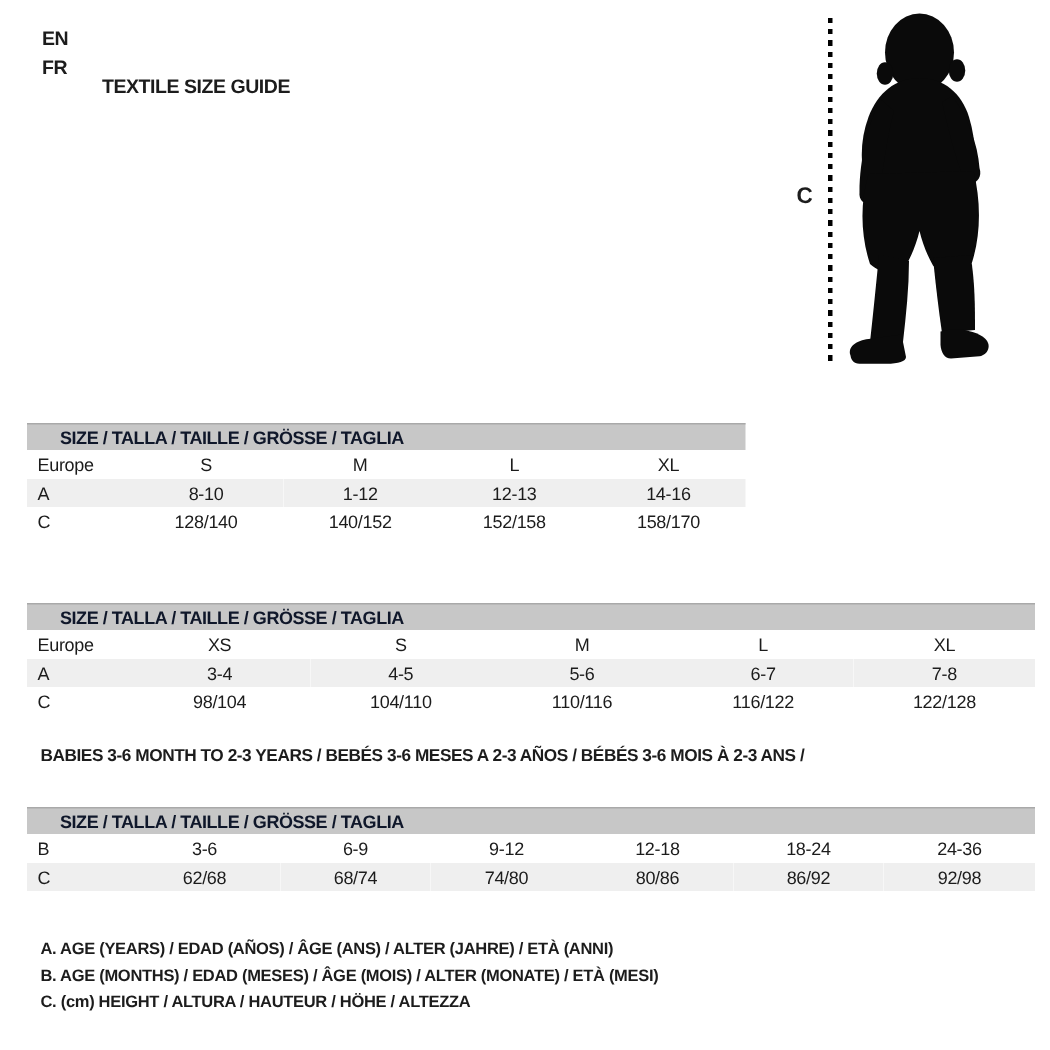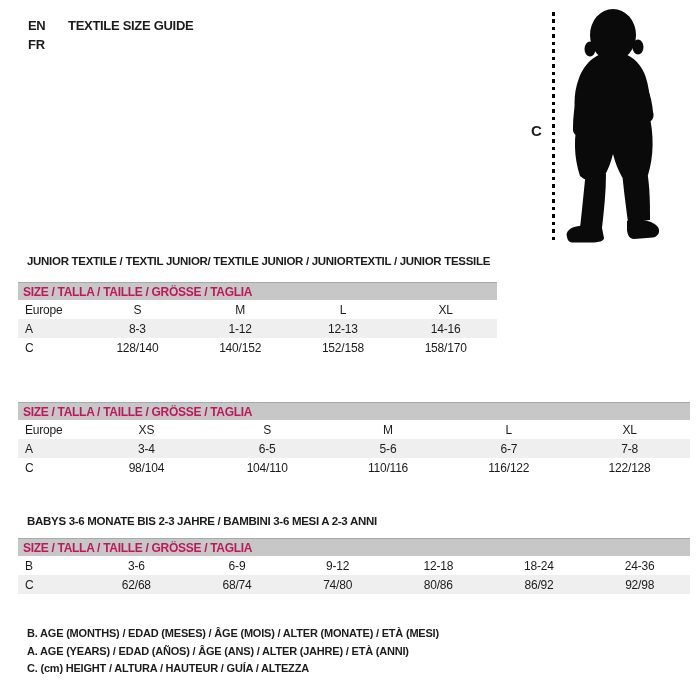--- a/index.html
+++ b/index.html
@@ -13,35 +13,35 @@
     font-family:"Liberation Sans", sans-serif;
     color:var(--ink);
     width:700px;height:700px;position:relative;overflow:hidden;
   }
   .canvas{position:absolute;inset:0;width:700px;height:700px;background:#fff;}
 
   
   .lang-block{position:absolute;left:28px;top:16px;}
   .lang-row{display:flex;height:19px;line-height:19px;}
   .lang-code{width:40px;font-weight:700;font-size:13px;letter-spacing:-0.3px;}
-  .lang-label{font-weight:700;font-size:13px;letter-spacing:-0.3px;}
+  .lang-label{font-weight:700;font-size:13px;letter-spacing:-0.3px;margin-top:32px;}
 
   
   .measure-line{position:absolute;left:552px;top:12px;width:3px;height:231px;
     background:repeating-linear-gradient(to bottom,#000 0 3.5px,transparent 3.5px 7.5px);}
   .measure-label{position:absolute;left:531px;top:122px;font-size:15px;font-weight:700;}
   .toddler{position:absolute;left:561px;top:8px;width:102px;height:240px;}
 
   
   .sec-title{position:absolute;left:27px;font-size:11.5px;font-weight:700;
     letter-spacing:-0.3px;white-space:nowrap;line-height:16px;}
   .subsc{font-size:8px;vertical-align:-2px;}
   .tbl{position:absolute;left:18px;}
   .bar{height:18px;line-height:18px;background:var(--bar);border-top:1px solid #a9a9a9;
-    font-size:12px;font-weight:700;letter-spacing:-0.3px;color:#be185d;padding-left:5px;}
+    font-size:12px;font-weight:700;letter-spacing:-0.3px;color:#0f172a;padding-left:22px;}
   table{border-collapse:collapse;table-layout:fixed;width:100%;}
   td{height:19px;font-size:12px;letter-spacing:-0.2px;text-align:center;
      vertical-align:middle;overflow:hidden;white-space:nowrap;}
   td.lbl{text-align:left;padding-left:7px;width:68px;margin-top:21px;}
   tr.shade{background:var(--shade);}
 
   
   .footnotes{position:absolute;left:27px;top:625px;}
   .footnote{font-size:11px;font-weight:700;letter-spacing:-0.2px;line-height:17.5px;white-space:nowrap;}
 </style>
@@ -80,35 +80,34 @@
       <path d="M25,162 C23,182 21,202 19,220 L41,220 C43,202 45,184 45,166 Z"></path>
 
       <path d="M6,229 C4,223 10,219 18,218 L40,215 L43,230 C43,233 38,234.5 30,234.5 L12,234.5 C8,234.5 6.5,232 6,229 Z"></path>
 
       <path d="M61,164 C63,184 65,200 67,214 L89,212 C89,196 89,180 86,162 Z"></path>
 
       <path d="M66,213 C76,210 90,212 96,218 C100,222 98,228.5 92,229.5 L73,231 C68.5,231 66.5,227 66,222 Z"></path>
     </g>
   </svg>
 
-  <div class="sec-title" style="top:253px">JUNIOR TEXTILE / TEXTIL JUNIOR/ TEXTILE JUNIOR / JUNIORTEXTIL / JUNIOR TESSILE</div>
   <div class="tbl" style="top:282px;width:479px">
     <div class="bar">SIZE / TALLA / TAILLE / GRÖSSE / TAGLIA</div>
     <table>
       <tbody>
           <tr>
         <td class="lbl">Europe</td>
         <td>S</td>
         <td>M</td>
         <td>L</td>
         <td>XL</td>
       </tr>
       <tr class="shade">
         <td class="lbl">A</td>
-        <td>8-3</td>
+        <td>8-10</td>
         <td>1-12</td>
         <td>12-13</td>
         <td>14-16</td>
       </tr>
       <tr>
         <td class="lbl">C</td>
         <td>128/140</td>
         <td>140/152</td>
         <td>152/158</td>
         <td>158/170</td>
@@ -125,38 +124,38 @@
         <td class="lbl">Europe</td>
         <td>XS</td>
         <td>S</td>
         <td>M</td>
         <td>L</td>
         <td>XL</td>
       </tr>
       <tr class="shade">
         <td class="lbl">A</td>
         <td>3-4</td>
-        <td>6-5</td>
+        <td>4-5</td>
         <td>5-6</td>
         <td>6-7</td>
         <td>7-8</td>
       </tr>
       <tr>
         <td class="lbl">C</td>
         <td>98/104</td>
         <td>104/110</td>
         <td>110/116</td>
         <td>116/122</td>
         <td>122/128</td>
       </tr>
     </tbody>
       </table>
   </div>
 
-  <div class="sec-title" style="top:513px">BABYS 3-6 MONATE BIS 2-3 JAHRE / BAMBINI 3-6 MESI A 2-3 ANNI</div>
+  <div class="sec-title" style="top:496px">BABIES 3-6 MONTH TO 2-3 YEARS / BEBÉS 3-6 MESES A 2-3 AÑOS / BÉBÉS 3-6 MOIS À 2-3 ANS /</div>
   <div class="tbl" style="top:538px;width:672px">
     <div class="bar">SIZE / TALLA / TAILLE / GRÖSSE / TAGLIA</div>
     <table>
       <tbody>
           <tr>
         <td class="lbl">B</td>
         <td>3-6</td>
         <td>6-9</td>
         <td>9-12</td>
         <td>12-18</td>
@@ -170,18 +169,18 @@
         <td>74/80</td>
         <td>80/86</td>
         <td>86/92</td>
         <td>92/98</td>
       </tr>
     </tbody>
       </table>
   </div>
 
   <div class="footnotes">
+    <div class="footnote">A. AGE (YEARS) / EDAD (AÑOS) / ÂGE (ANS) / ALTER (JAHRE) / ETÀ (ANNI)</div>
     <div class="footnote">B. AGE (MONTHS) / EDAD (MESES) / ÂGE (MOIS) / ALTER (MONATE) / ETÀ (MESI)</div>
-    <div class="footnote">A. AGE (YEARS) / EDAD (AÑOS) / ÂGE (ANS) / ALTER (JAHRE) / ETÀ (ANNI)</div>
-    <div class="footnote">C. (cm) HEIGHT / ALTURA / HAUTEUR / GUÍA / ALTEZZA</div>
+    <div class="footnote">C. (cm) HEIGHT / ALTURA / HAUTEUR / HÖHE / ALTEZZA</div>
   </div>
 
 </div>
 
 </body></html>

